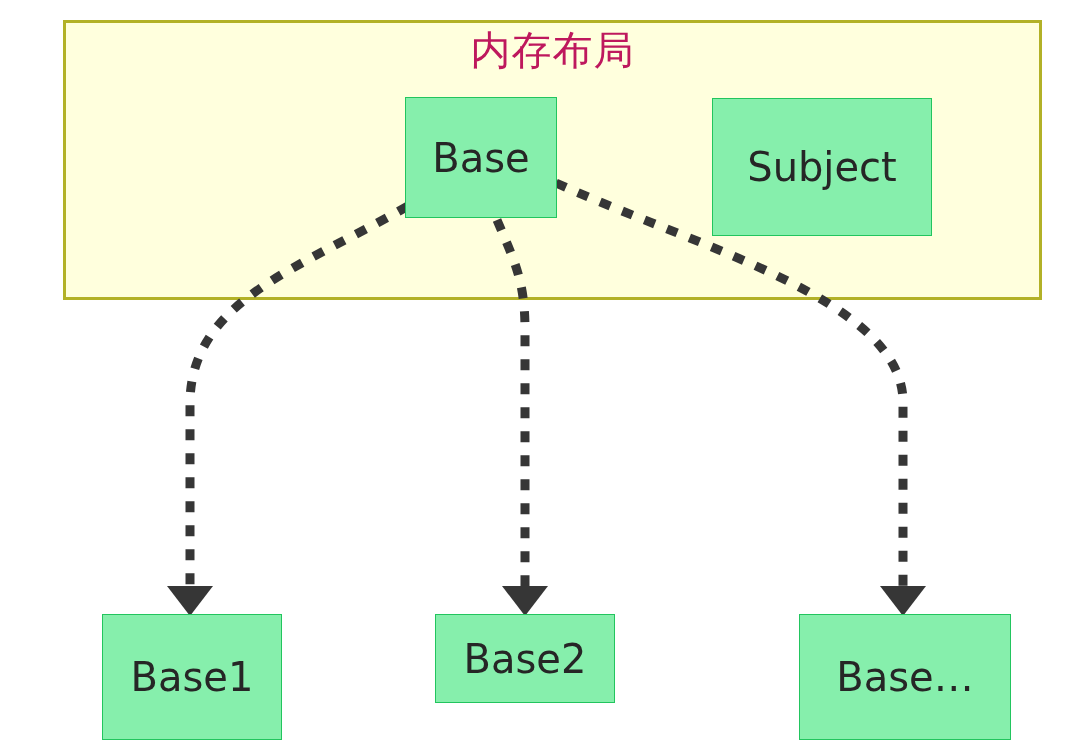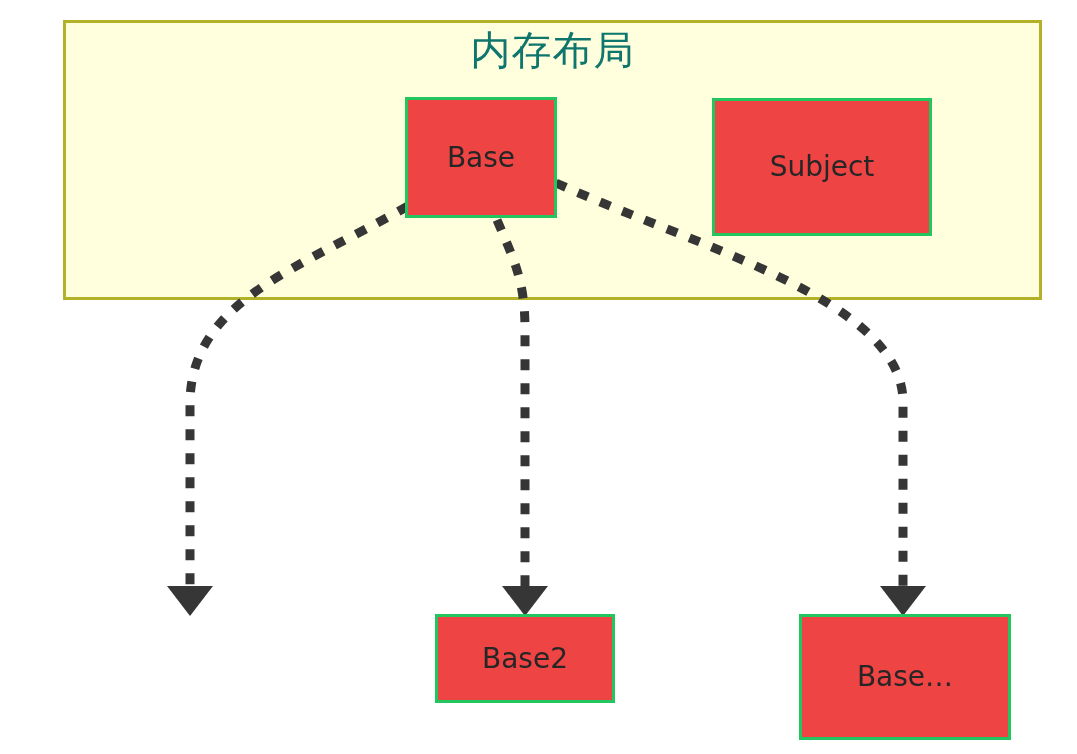--- a/index.html
+++ b/index.html
@@ -27,35 +27,35 @@
     border: 3px solid #b2b127;
     box-sizing: border-box;
   }
   .container-title {
     position: absolute;
     left: 63px;
     top: 30px;
     width: 979px;
     text-align: center;
     font-size: 40px;
-    color: #0f766e;
+    color: #be185d;
     line-height: 1.0;
     letter-spacing: 1px;
     font-family: "DejaVu Sans", "Liberation Sans", sans-serif;
   }
   .node {
     position: absolute;
     box-sizing: border-box;
-    background: #ef4444;
-    border: 3px solid #22c55e;
+    background: #86efac;
+    border: 1px solid #22c55e;
     display: flex;
     align-items: center;
     justify-content: center;
     color: #262626;
-    font-size: 28px;
+    font-size: 40px;
     font-family: "DejaVu Sans", "Liberation Sans", sans-serif;
     line-height: 1;
     white-space: nowrap;
   }
   #node-base      { left: 405px; top: 97px;  width: 152px; height: 121px; }
   #node-subject   { left: 712px; top: 98px;  width: 220px; height: 138px; }
   #node-base1     { left: 102px; top: 614px; width: 180px; height: 126px; }
   #node-base2     { left: 435px; top: 614px; width: 180px; height: 89px; }
   #node-basemore  { left: 799px; top: 614px; width: 212px; height: 126px; }
 
@@ -103,20 +103,23 @@
   </svg>
 
   <div class="node" id="node-base">
     <span>Base</span>
   </div>
 
   <div class="node" id="node-subject">
     <span>Subject</span>
   </div>
 
+  <div class="node" id="node-base1">
+    <span>Base1</span>
+  </div>
 
   <div class="node" id="node-base2">
     <span>Base2</span>
   </div>
 
   <div class="node" id="node-basemore">
     <span>Base…</span>
   </div>
 
 </div>

